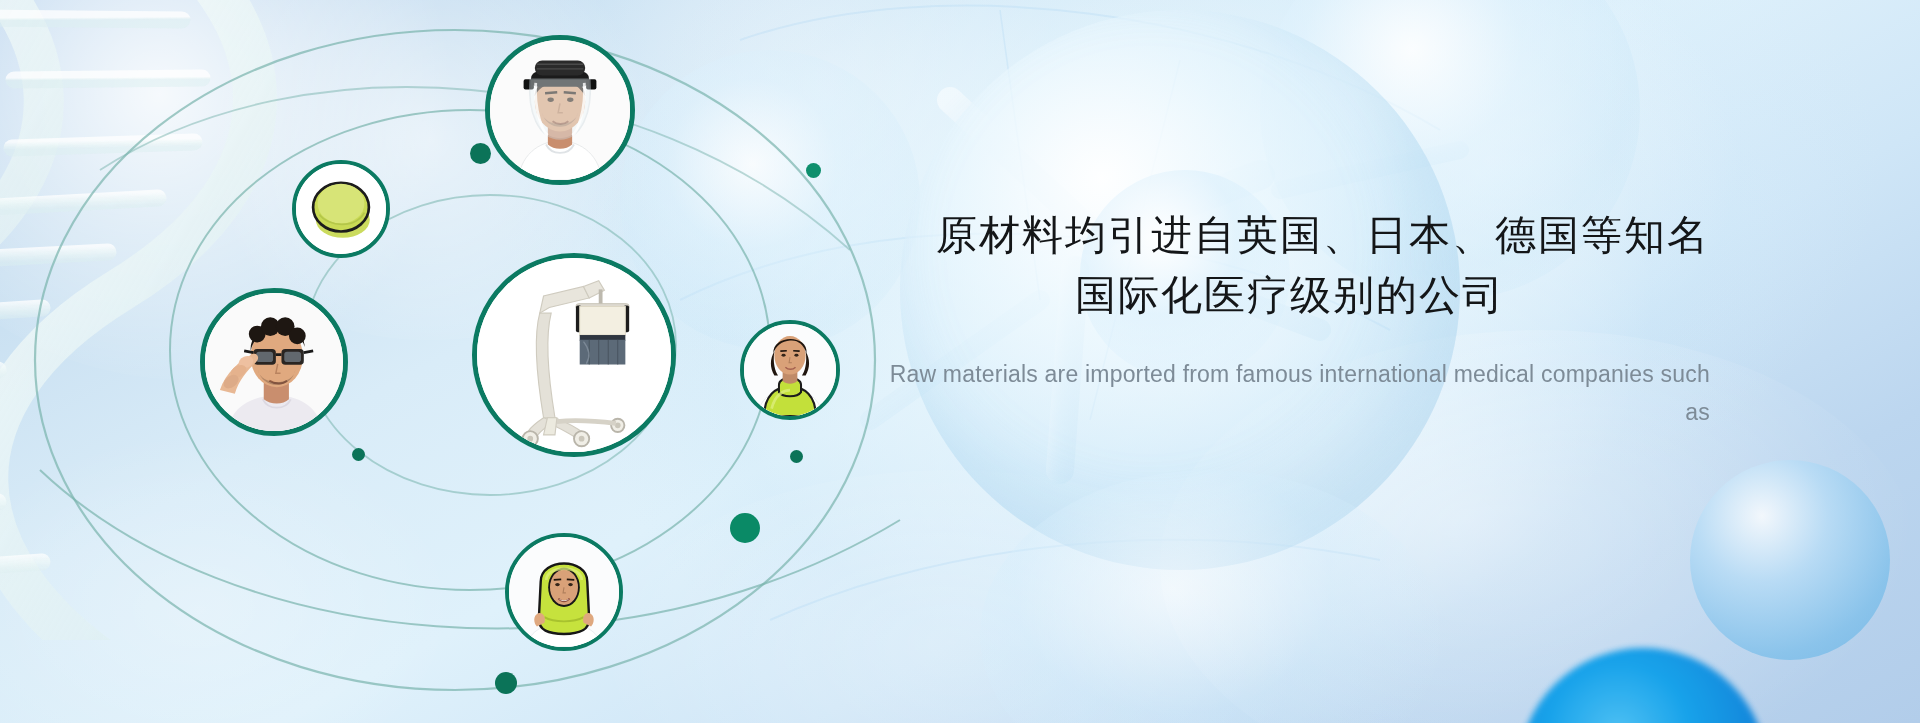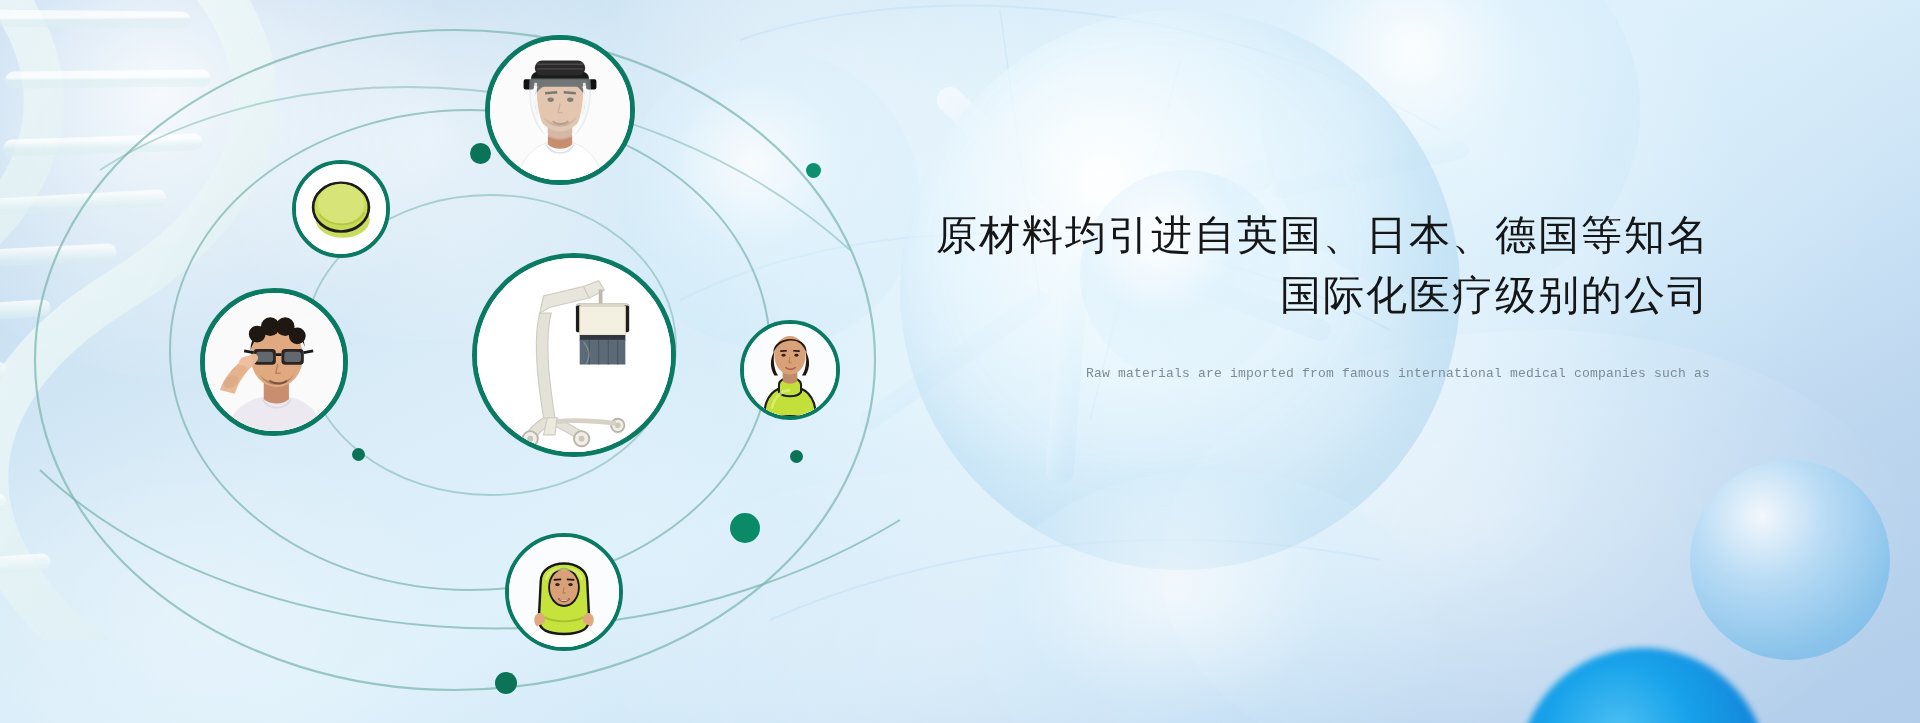--- a/index.html
+++ b/index.html
@@ -75,24 +75,24 @@
   .n5{left:495px;top:672px;width:22px;height:22px;}
   .n6{left:806px;top:163px;width:15px;height:15px;background:#0e8f6d;}
 
   
   .copy{position:absolute;right:210px;top:205px;width:840px;text-align:right;}
   .headline{
     color:#141618;font-size:41px;line-height:60px;letter-spacing:2px;
     font-family:"Liberation Sans","DejaVu Sans",sans-serif;font-weight:400;
     margin:0;white-space:nowrap;
   }
-  .headline .l2{display:block;}
+  .headline .l2{display:block;text-align:center;}
   .subcopy{
-    margin:30px 0 0 0;color:#7d8b97;font-size:13px;line-height:38px;
-    font-family:Liberation Mono, monospace;font-weight:400;
+    margin:30px 0 0 0;color:#7d8b97;font-size:23px;line-height:38px;
+    font-family:Liberation Sans, sans-serif;font-weight:400;
     letter-spacing:.2px;
   }
   .subcopy span{display:block;}
 </style>
 </head>
 <body>
 
 <div class="banner">
 
   <div class="haze h1"></div>

